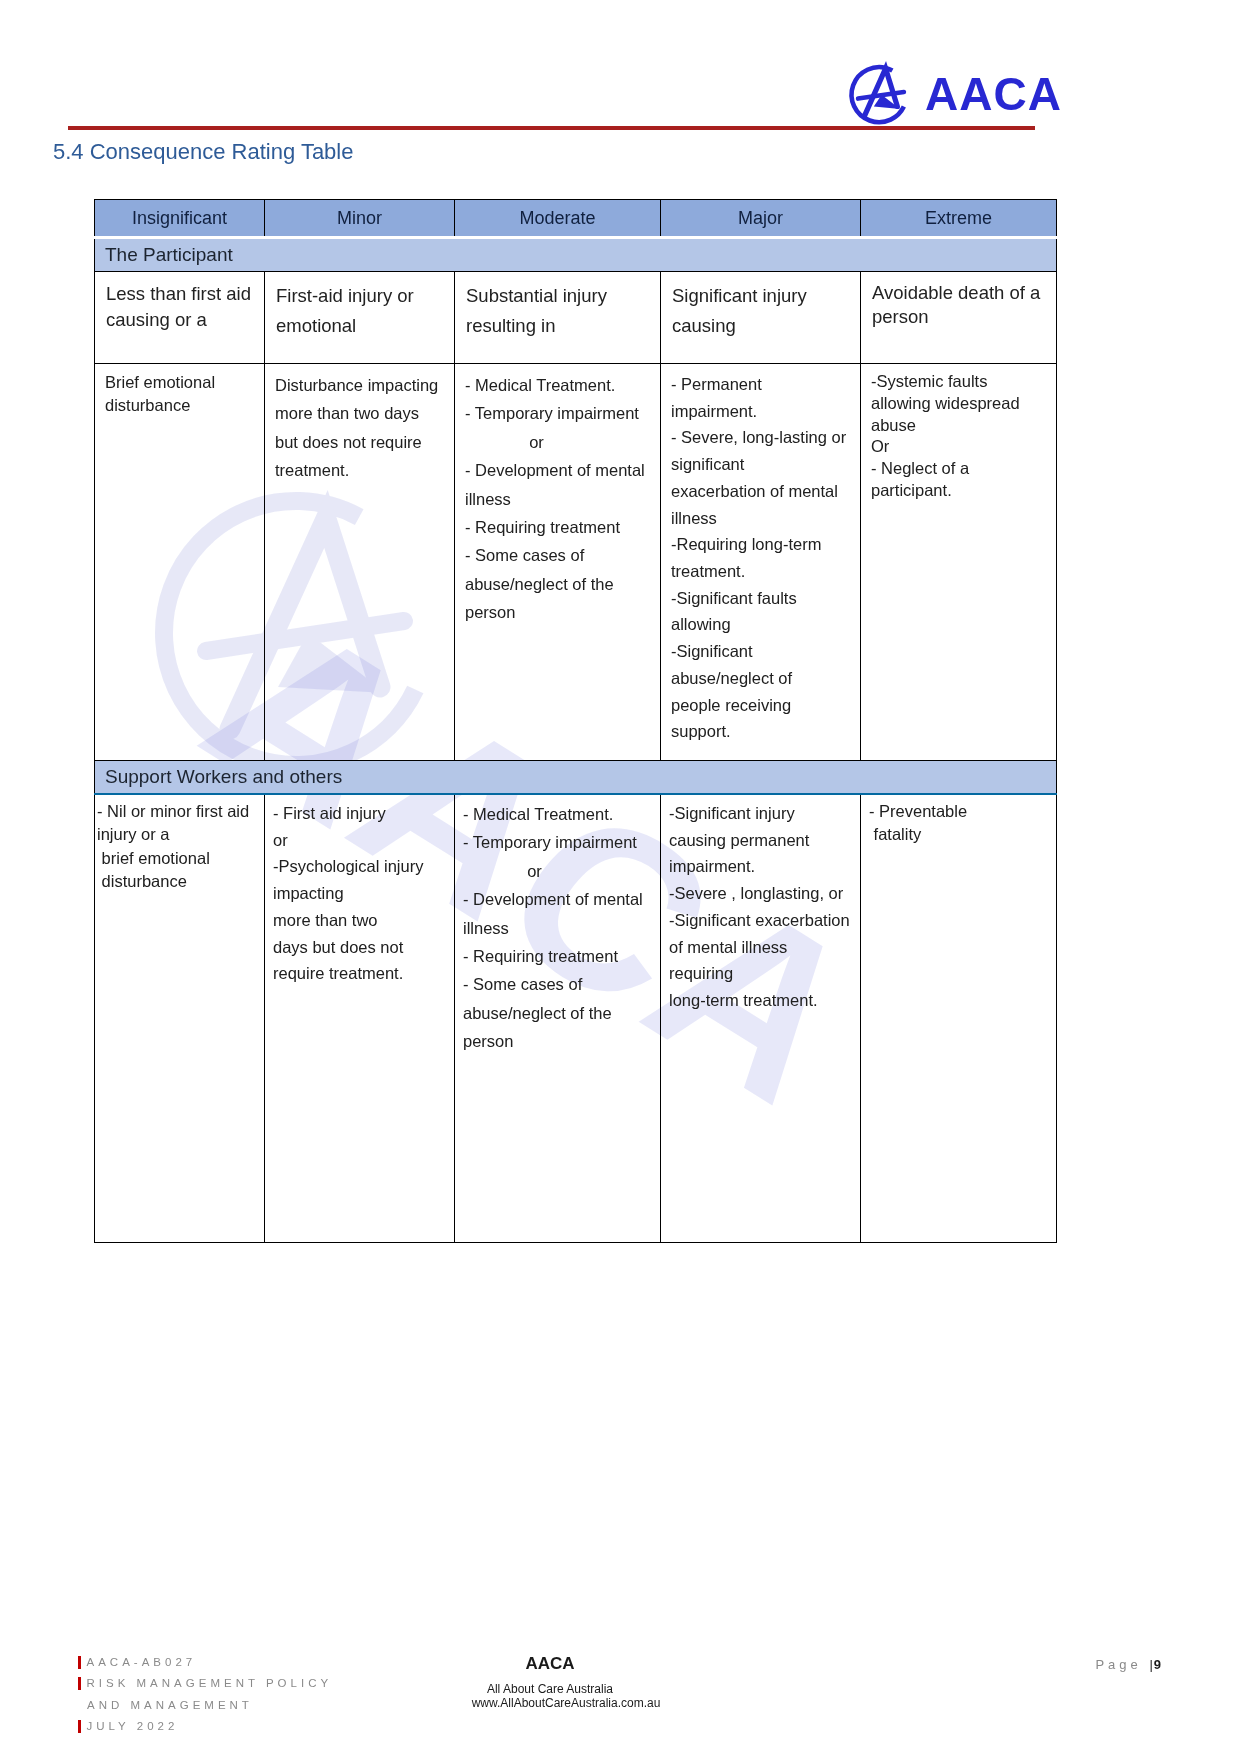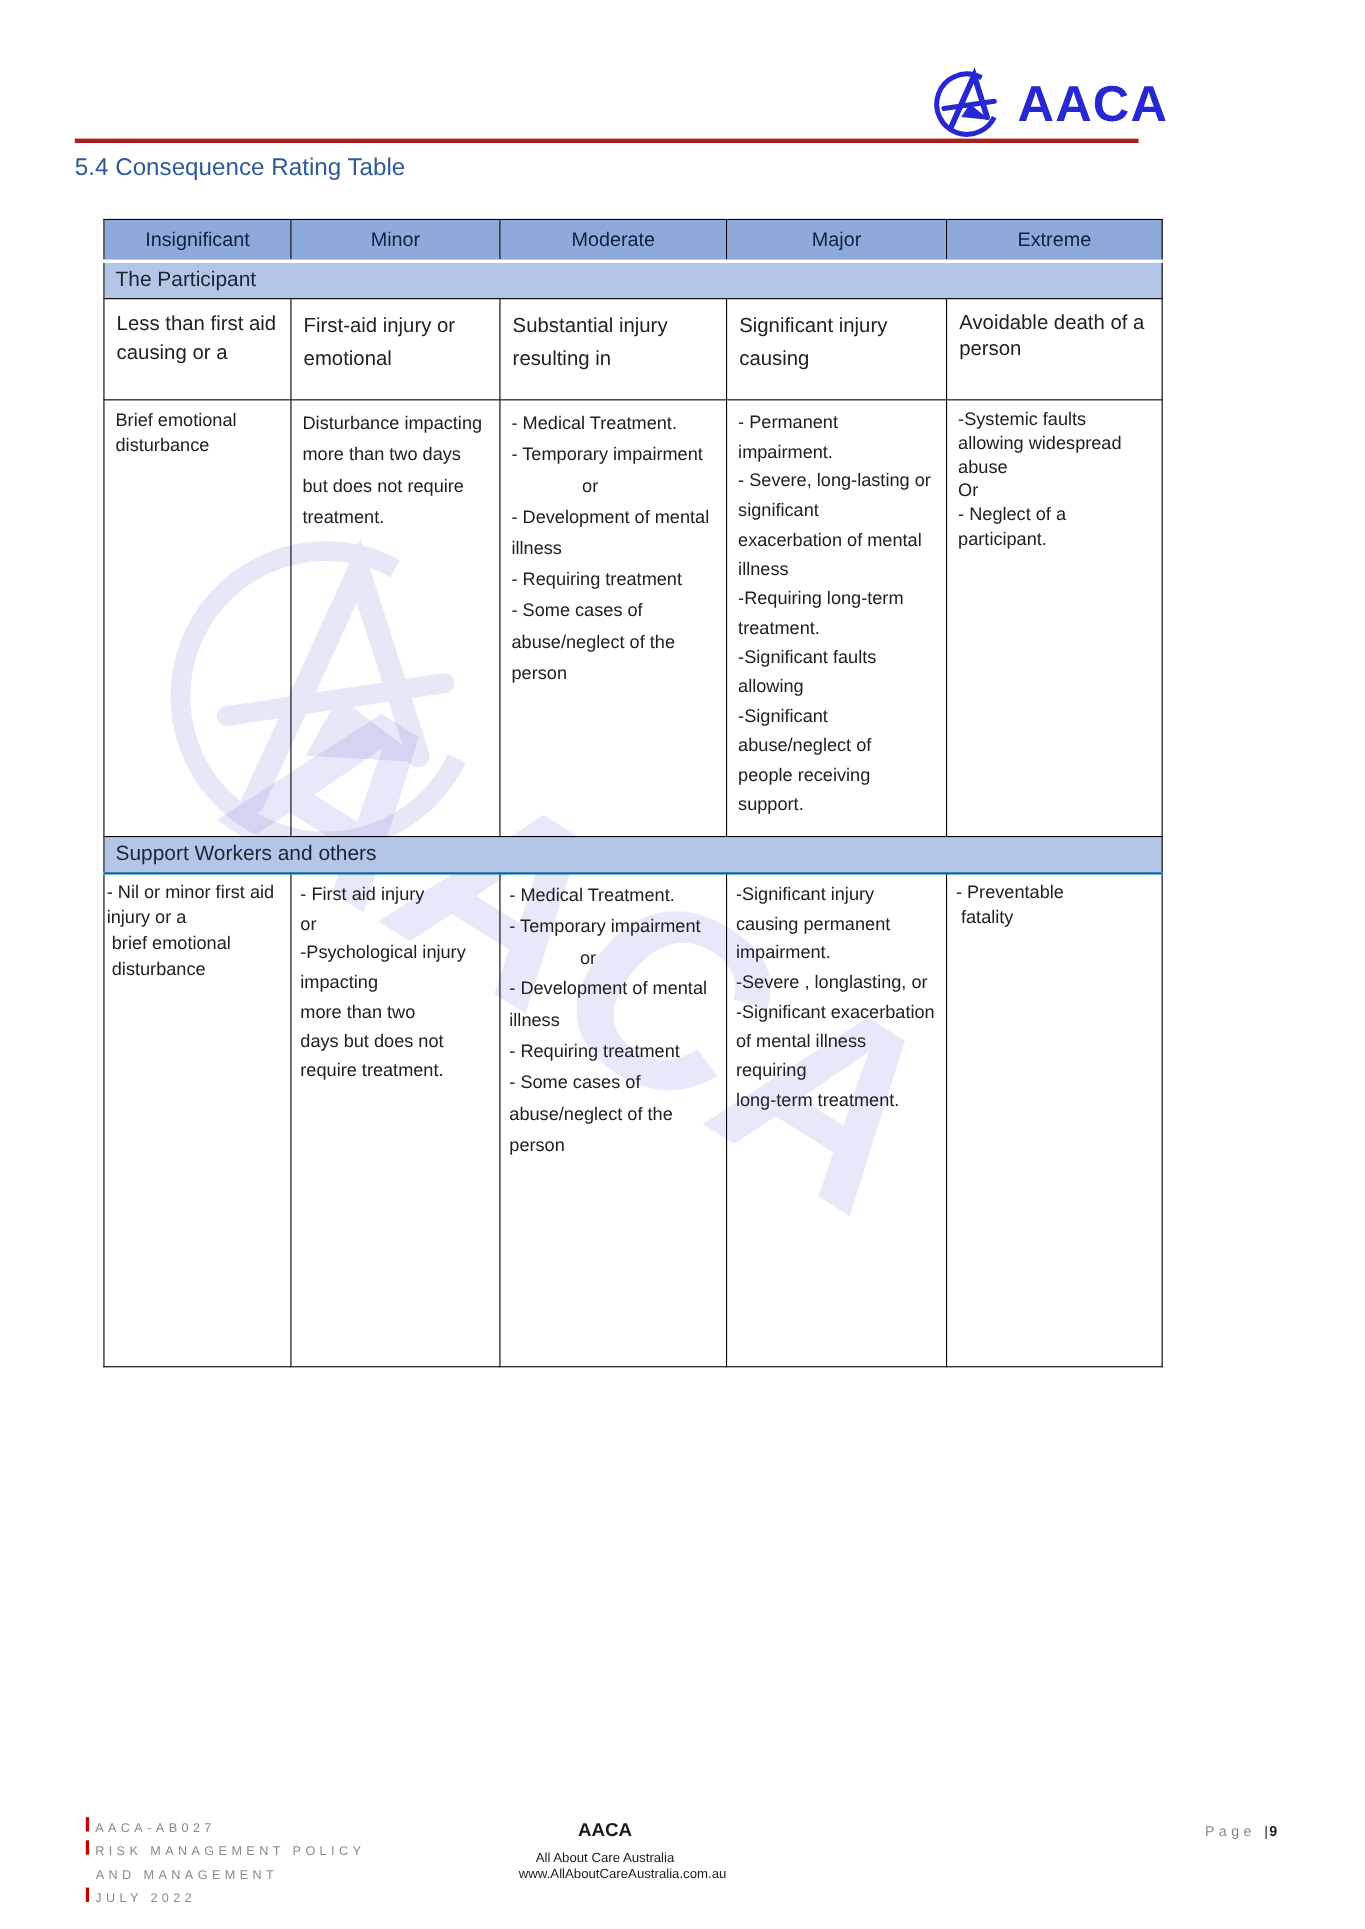--- a/index.html
+++ b/index.html
@@ -24,21 +24,21 @@
   }
   .logo-text{
     font-size:46px;font-weight:800;color:#2828d2;
     letter-spacing:1px;line-height:1;
   }
   .rule{
     position:absolute;left:68px;top:126px;width:967px;height:4px;
     background:#a8201e;
   }
   .sec-heading{
-    position:absolute;left:68px;top:139px;
+    position:absolute;left:53px;top:139px;
     font-size:22px;color:#2e5b97;
   }
 
   
   .wm{position:absolute;pointer-events:none;z-index:0;}
   .wm-ring{left:140px;top:465px;opacity:0.14;}
   .wm-word{
     left:315px;top:585px;
     font-size:235px;font-weight:800;line-height:1;
     color:rgba(103,109,216,0.16);
@@ -84,21 +84,21 @@
   .lh-160{line-height:1.62}
   .lh-170{line-height:1.72}
   .flushleft{padding-left:2px !important;}
 
   
   .footer-left{
     position:absolute;left:78px;top:1652px;
     font-size:11.5px;color:#8a8a8a;letter-spacing:4px;
     line-height:1.85;z-index:1;
   }
-  .fl-line{display:flex;}
+  .fl-line{display:flex;align-items:center;}
   .redbar{display:inline-block;width:2.5px;height:13px;background:#c00000;margin-right:6px;letter-spacing:0;}
   .nobar{padding-left:9px;}
   .footer-center{
     position:absolute;left:0;top:1654px;width:1100px;
     text-align:center;z-index:1;color:#1a1a1a;
   }
   .fc-org{font-size:17px;font-weight:bold;margin-bottom:8px;}
   .fc-full{font-size:12px;}
   .fc-url{font-size:12px;padding-left:32px;}
   .footer-right{

